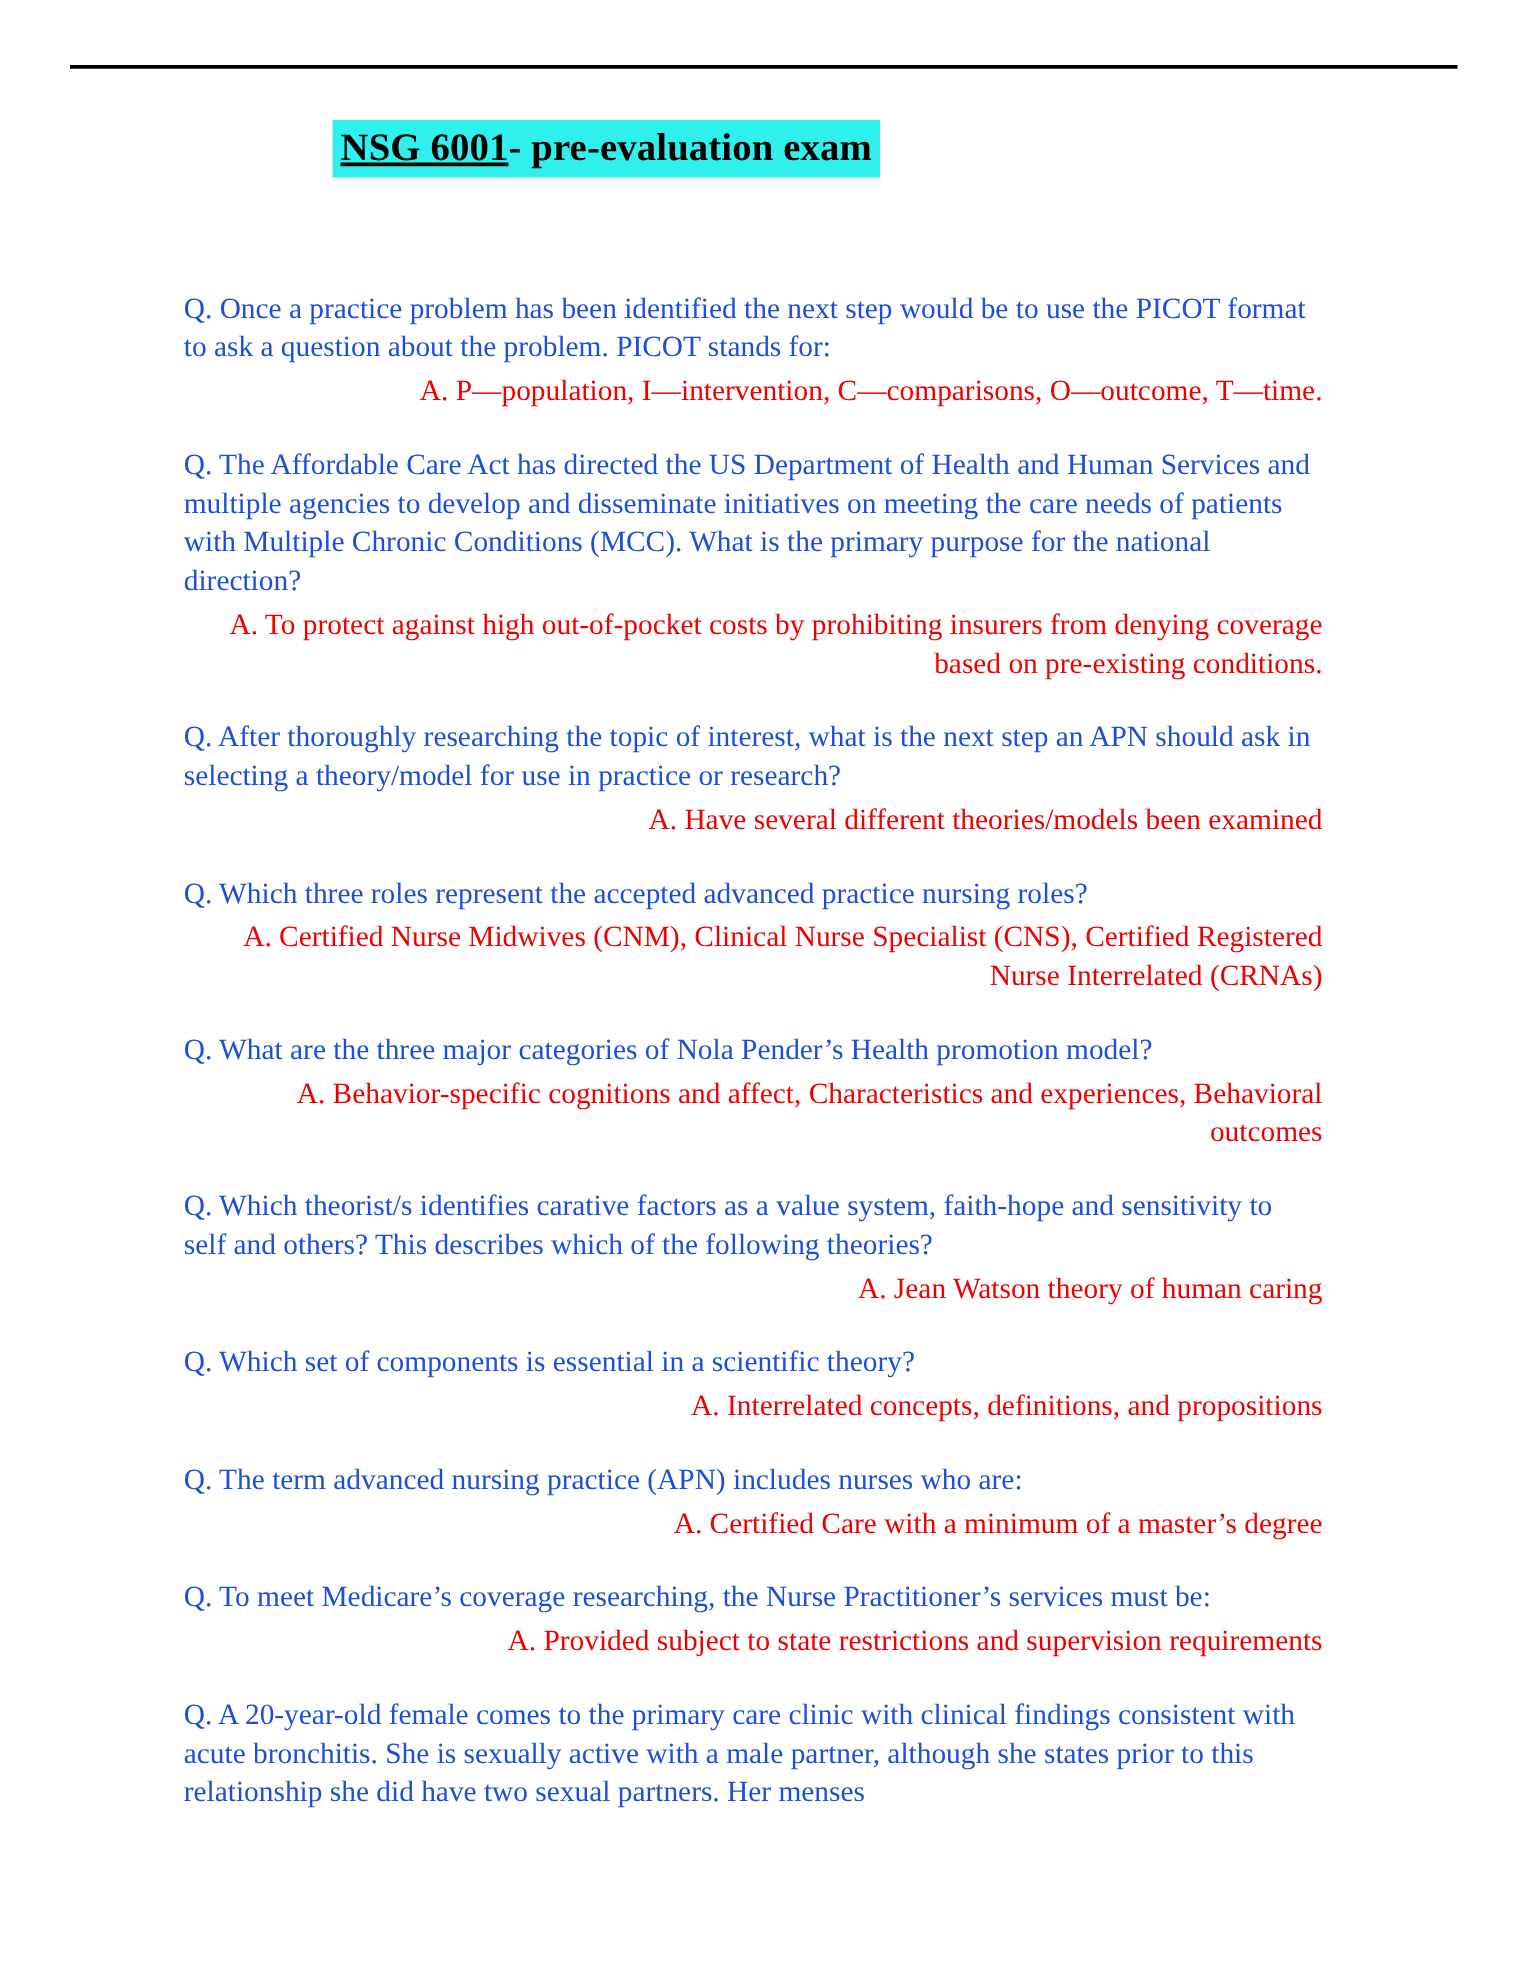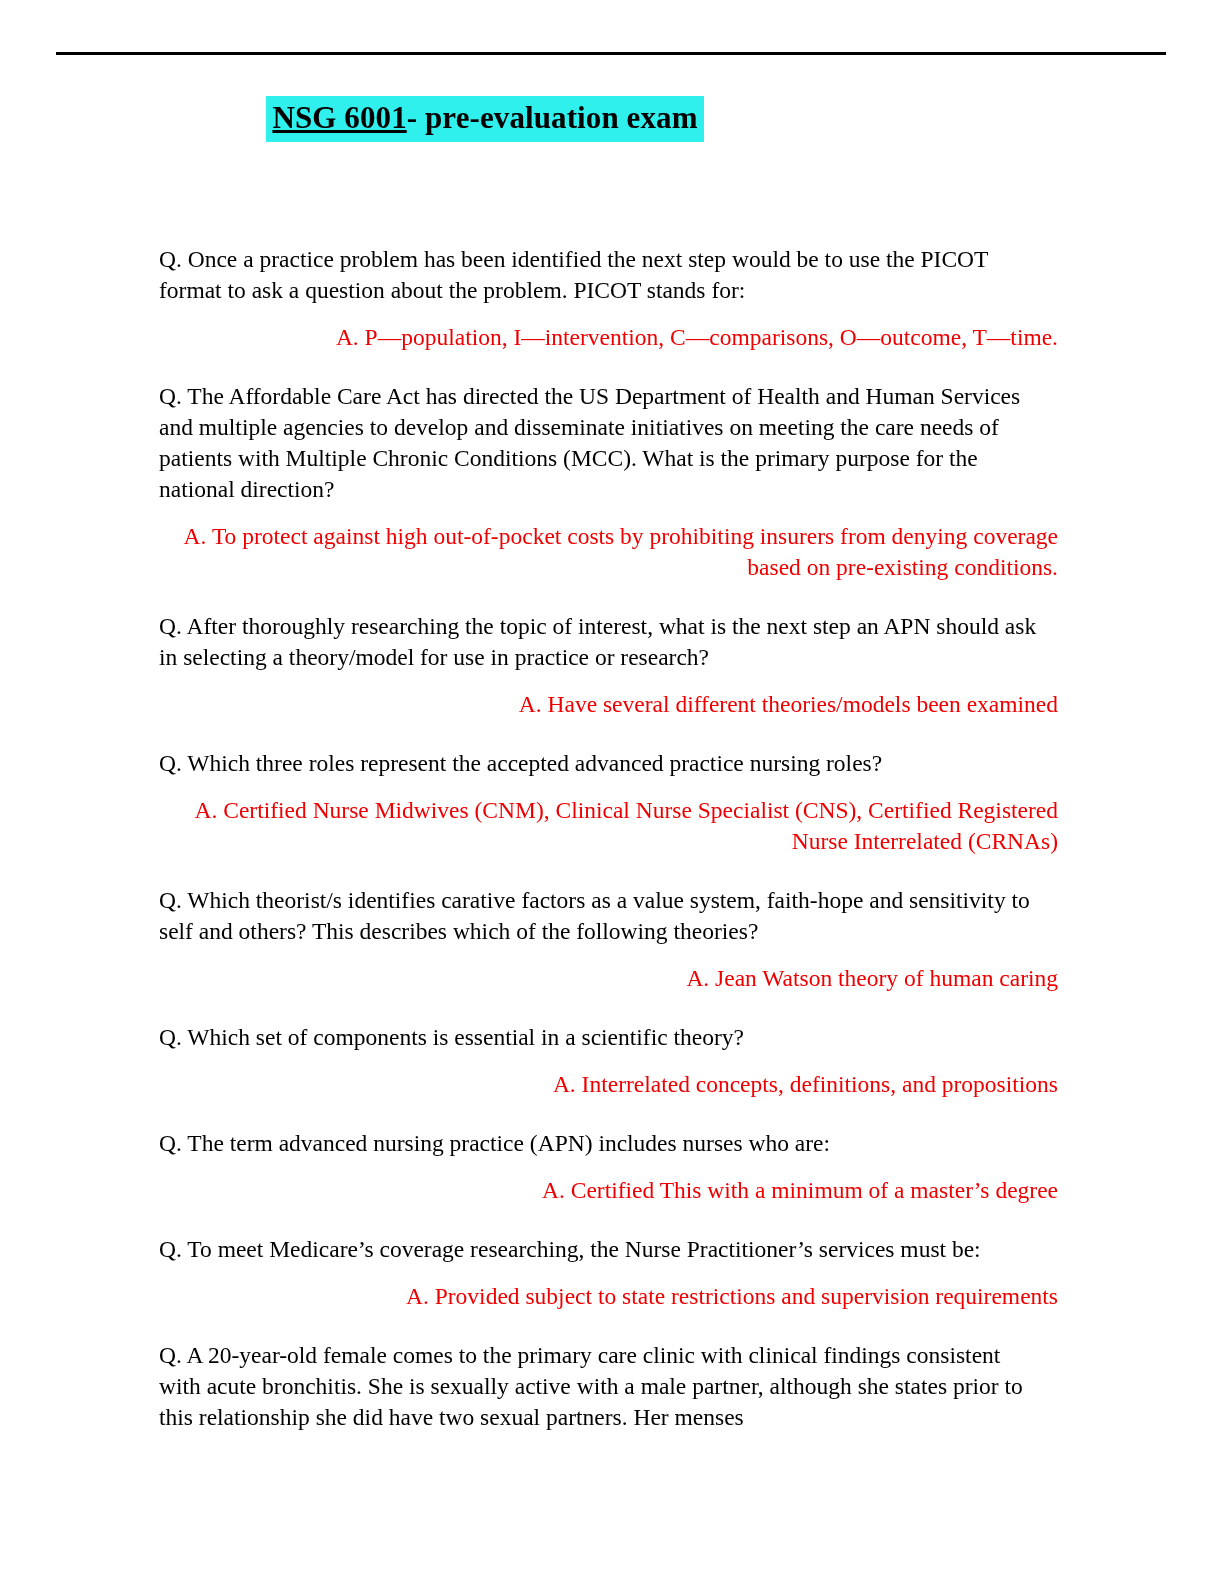--- a/index.html
+++ b/index.html
@@ -56,22 +56,22 @@
   }
   .qa {
     margin-bottom: 28px;
   }
   .qa:last-child {
     margin-bottom: 0;
   }
   .q {
     font-size: 23.5px;
     line-height: 1.32;
-    color: #000000;
-    margin: 16px;
+    color: #1d4ed8;
+    margin: 4px;
   }
   .a {
     font-size: 23.5px;
     line-height: 1.32;
     color: #ee0000;
     margin: 0;
     text-align: right;
   }
 </style>
 </head>
@@ -100,34 +100,38 @@
     <div class="qa">
       <p class="q">Q. After thoroughly researching the topic of interest, what is the next step an APN should ask in selecting a theory/model for use in practice or research?</p>
       <p class="a">A. Have several different theories/models been examined</p>
     </div>
 
     <div class="qa">
       <p class="q">Q. Which three roles represent the accepted advanced practice nursing roles?</p>
       <p class="a">A. Certified Nurse Midwives (CNM), Clinical Nurse Specialist (CNS), Certified Registered Nurse Interrelated (CRNAs)</p>
     </div>
 
+    <div class="qa">
+      <p class="q">Q. What are the three major categories of Nola Pender’s Health promotion model?</p>
+      <p class="a">A. Behavior-specific cognitions and affect, Characteristics and experiences, Behavioral outcomes</p>
+    </div>
 
     <div class="qa">
       <p class="q">Q. Which theorist/s identifies carative factors as a value system, faith-hope and sensitivity to self and others? This describes which of the following theories?</p>
       <p class="a">A. Jean Watson theory of human caring</p>
     </div>
 
     <div class="qa">
       <p class="q">Q. Which set of components is essential in a scientific theory?</p>
       <p class="a">A. Interrelated concepts, definitions, and propositions</p>
     </div>
 
     <div class="qa">
       <p class="q">Q. The term advanced nursing practice (APN) includes nurses who are:</p>
-      <p class="a">A. Certified This with a minimum of a master’s degree</p>
+      <p class="a">A. Certified Care with a minimum of a master’s degree</p>
     </div>
 
     <div class="qa">
       <p class="q">Q. To meet Medicare’s coverage researching, the Nurse Practitioner’s services must be:</p>
       <p class="a">A. Provided subject to state restrictions and supervision requirements</p>
     </div>
 
     <div class="qa">
       <p class="q">Q. A 20-year-old female comes to the primary care clinic with clinical findings consistent with acute bronchitis. She is sexually active with a male partner, although she states prior to this relationship she did have two sexual partners. Her menses</p>
     </div>

